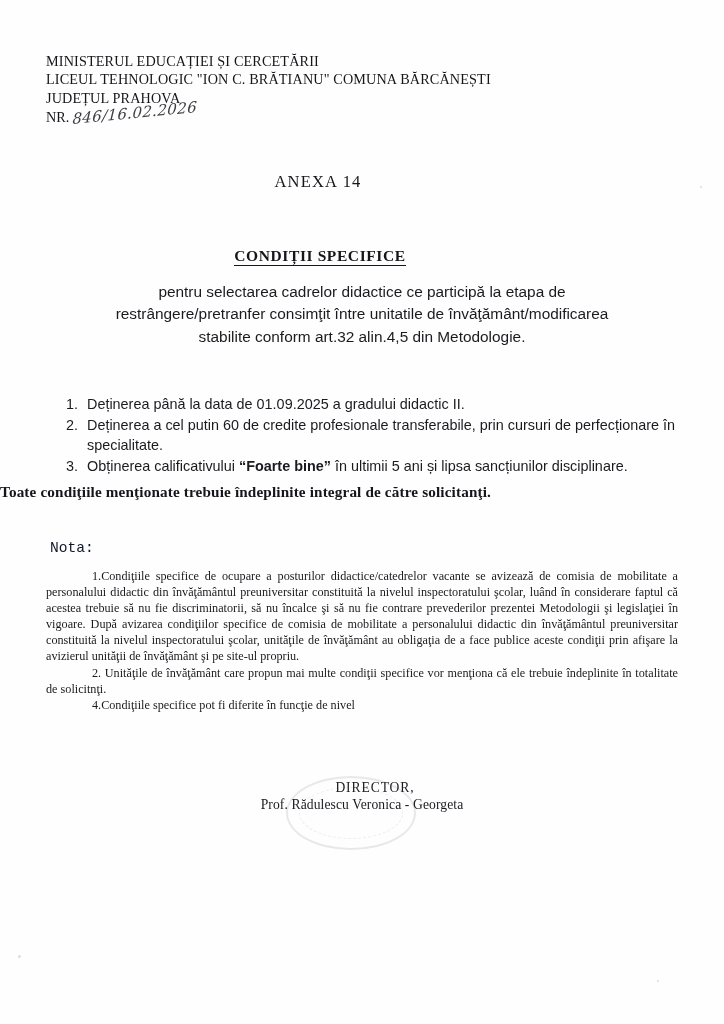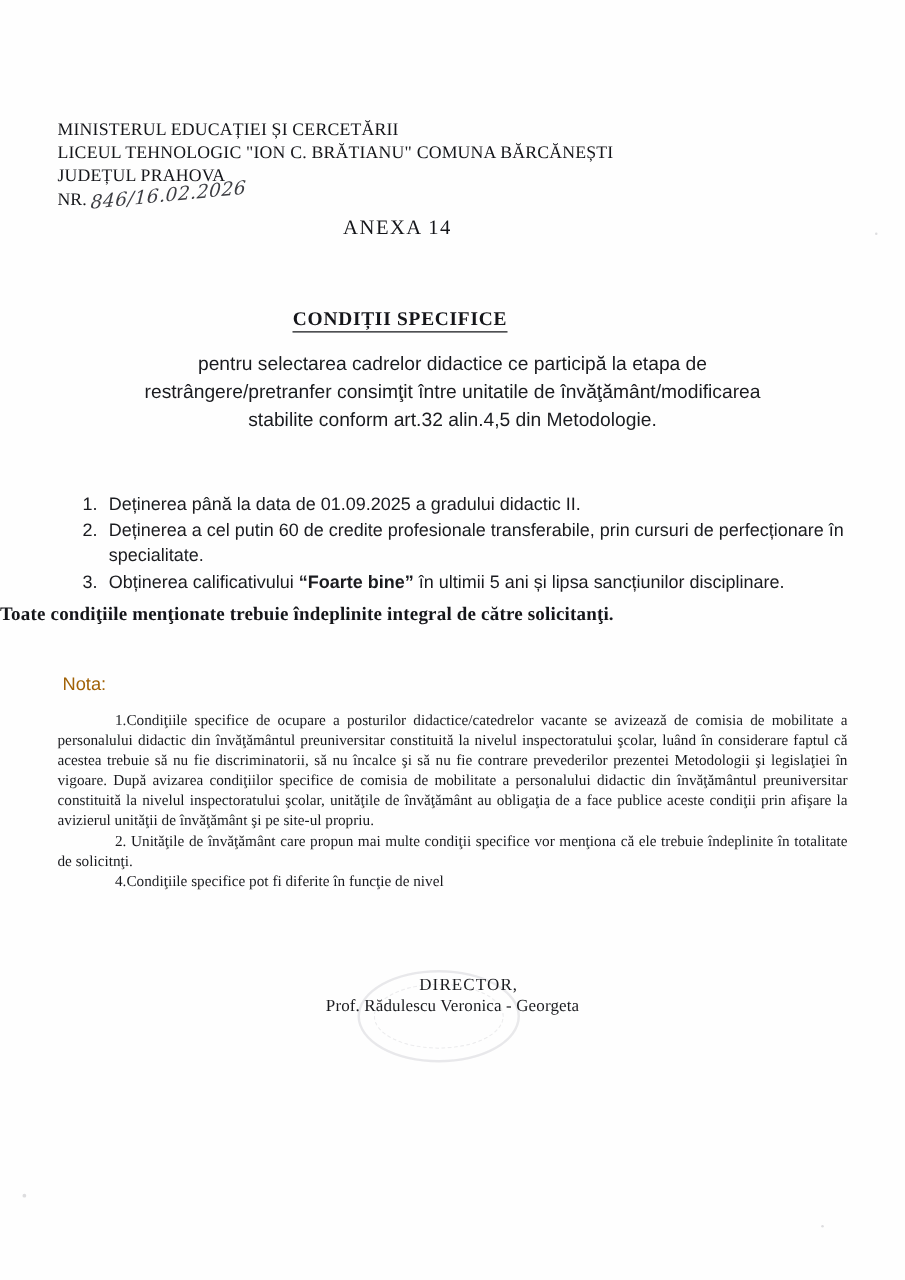--- a/index.html
+++ b/index.html
@@ -24,21 +24,20 @@
     height: 1024px;
     background: #fefefe;
   }
 
   
   .letterhead {
     position: absolute;
     left: 46px;
     top: 52px;
     width: 560px;
-    margin-top: 43px;
   }
   .letterhead .lh-line {
     font-family: "Liberation Serif", serif;
     font-size: 14.2px;
     line-height: 18.4px;
     letter-spacing: 0.15px;
     white-space: nowrap;
     color: #15161a;
   }
   .nr-line {
@@ -148,23 +147,23 @@
     font-size: 15.2px;
     letter-spacing: 0.15px;
     color: #15161a;
   }
 
   
   .nota-label {
     position: absolute;
     top: 540px;
     left: 50px;
-    font-family: Liberation Sans, sans-serif;
+    font-family: Liberation Mono, monospace;
     font-size: 14.6px;
-    color: #a16207;
+    color: #0f172a;
   }
 
   .nota-body {
     position: absolute;
     top: 568px;
     left: 46px;
     width: 632px;
     font-family: "Liberation Serif", serif;
     font-size: 12.2px;
     line-height: 16.1px;

